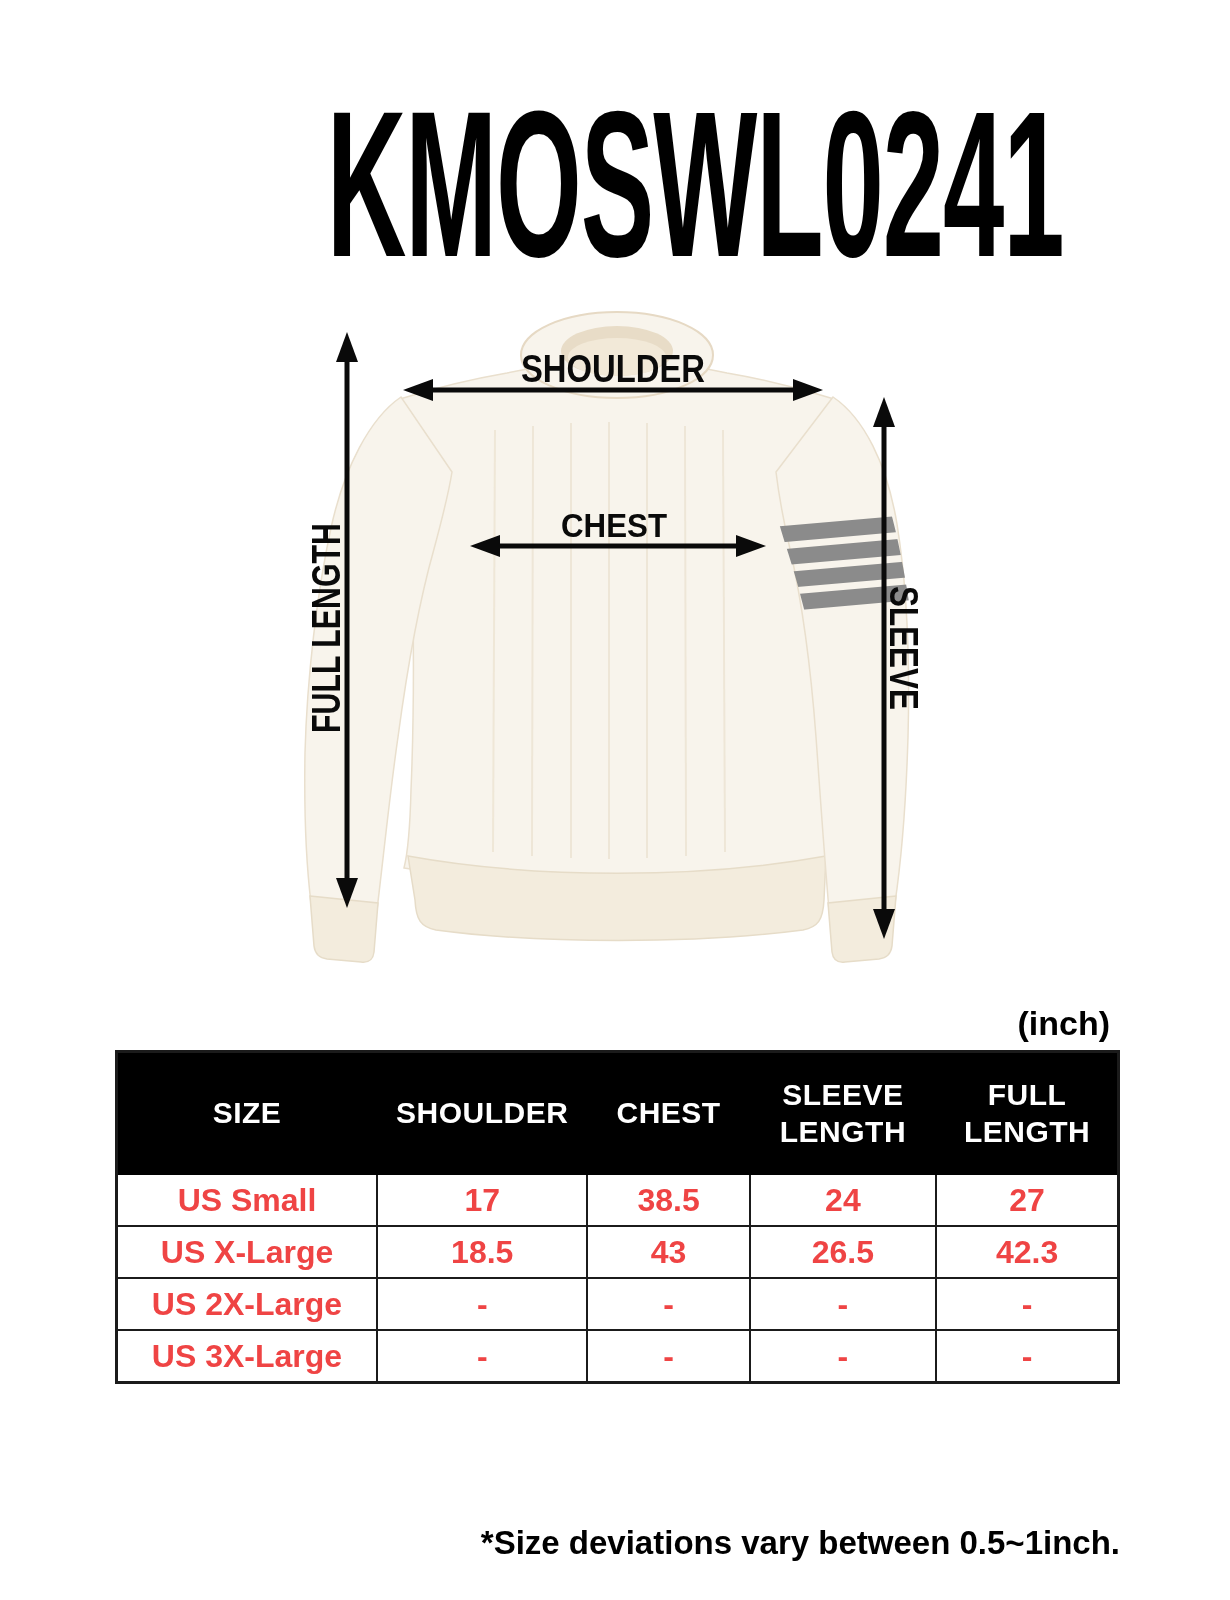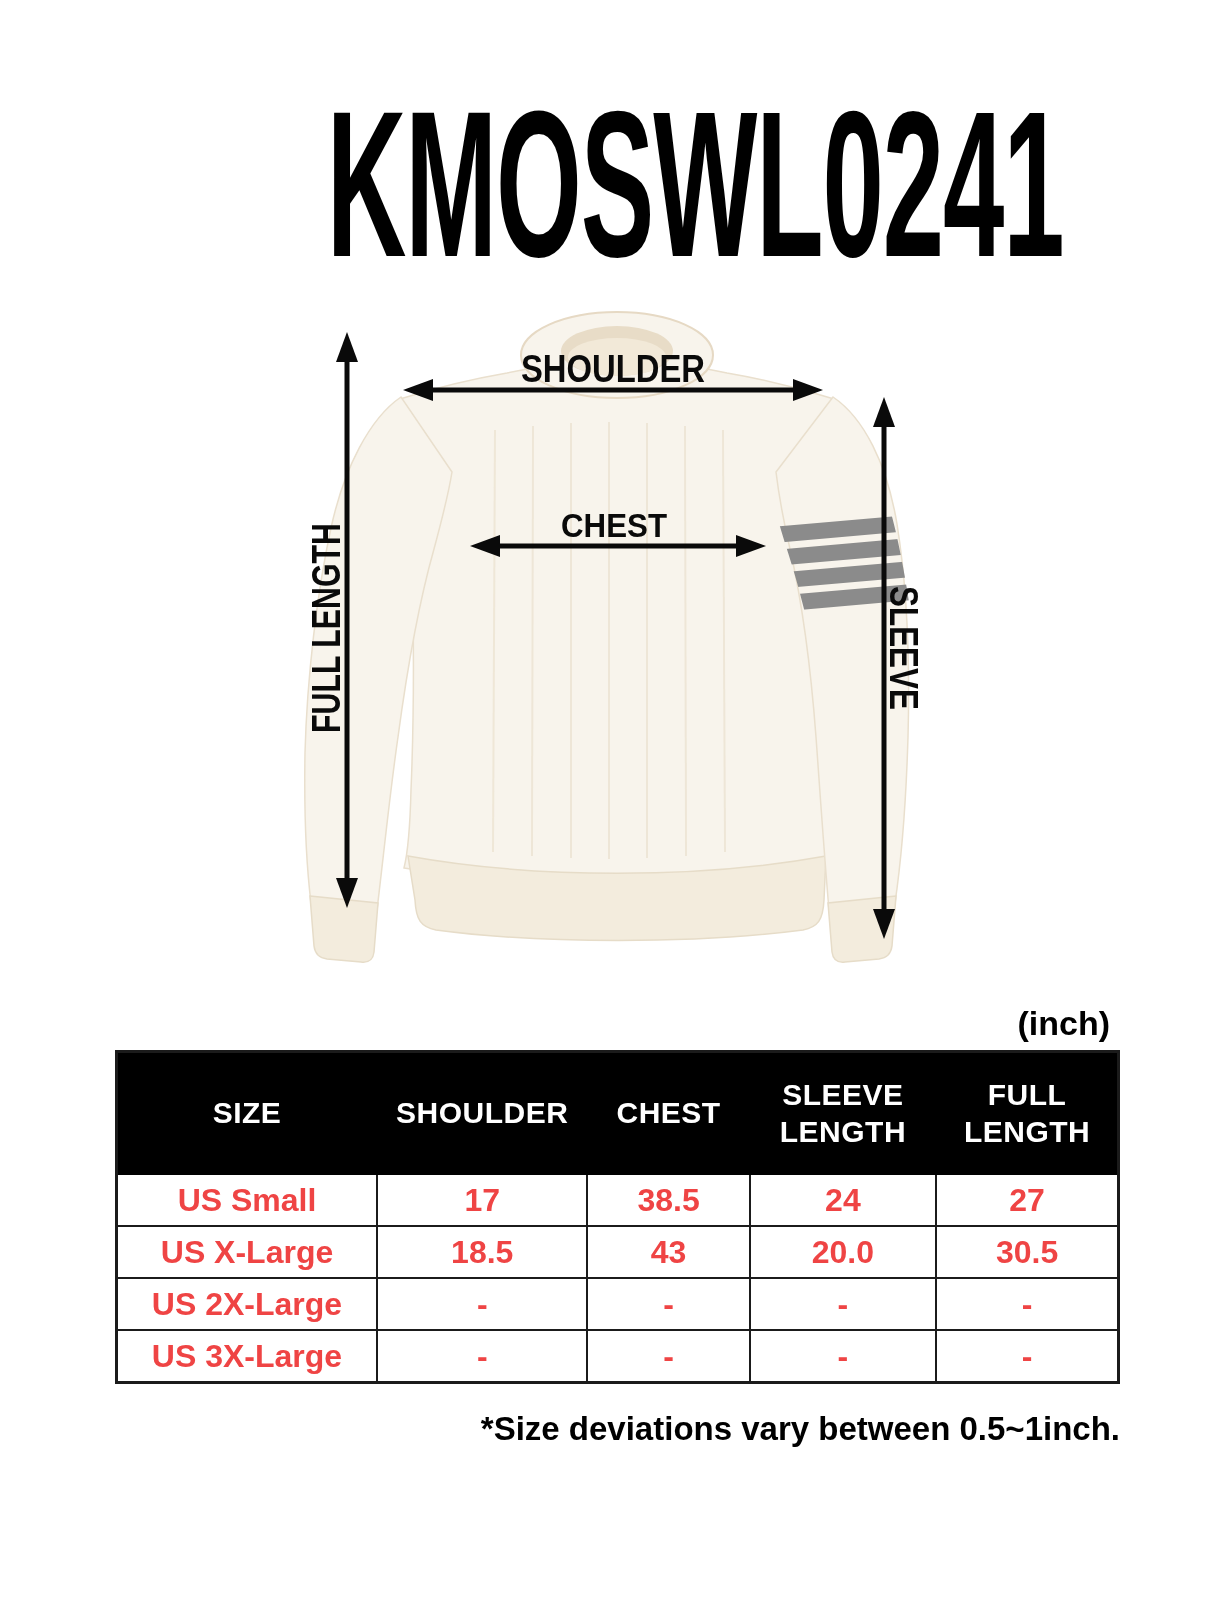--- a/index.html
+++ b/index.html
@@ -35,21 +35,21 @@
     white-space:pre-line; line-height:1.25; letter-spacing:0.5px; padding:0;
     border:2px solid #000000;
   }
   table.size-table tbody td {
     border:2px solid #1b1b1b; background:#ffffff;
     font-size:32px; font-weight:700; text-align:center; vertical-align:middle;
     height:50px; padding:0; color:#ef4444;
   }
 
   
-  .footnote { position:absolute; top:1410px; right:110px; font-size:33px; font-weight:700; }
+  .footnote { position:absolute; top:1524px; right:110px; font-size:33px; font-weight:700; }
 </style>
 </head>
 <body>
 
 <div class="canvas">
 
   <div class="title-wrap">
     <div class="title">KMOSWL0241</div>
   </div>
 
@@ -155,22 +155,22 @@
         <td>US Small</td>
         <td>17</td>
         <td>38.5</td>
         <td>24</td>
         <td>27</td>
       </tr>
       <tr>
         <td>US X-Large</td>
         <td>18.5</td>
         <td>43</td>
-        <td>20.0</td>
-        <td>30.5</td>
+        <td>26.5</td>
+        <td>42.3</td>
       </tr>
       <tr>
         <td>US 2X-Large</td>
         <td>-</td>
         <td>-</td>
         <td>-</td>
         <td>-</td>
       </tr>
       <tr>
         <td>US 3X-Large</td>

